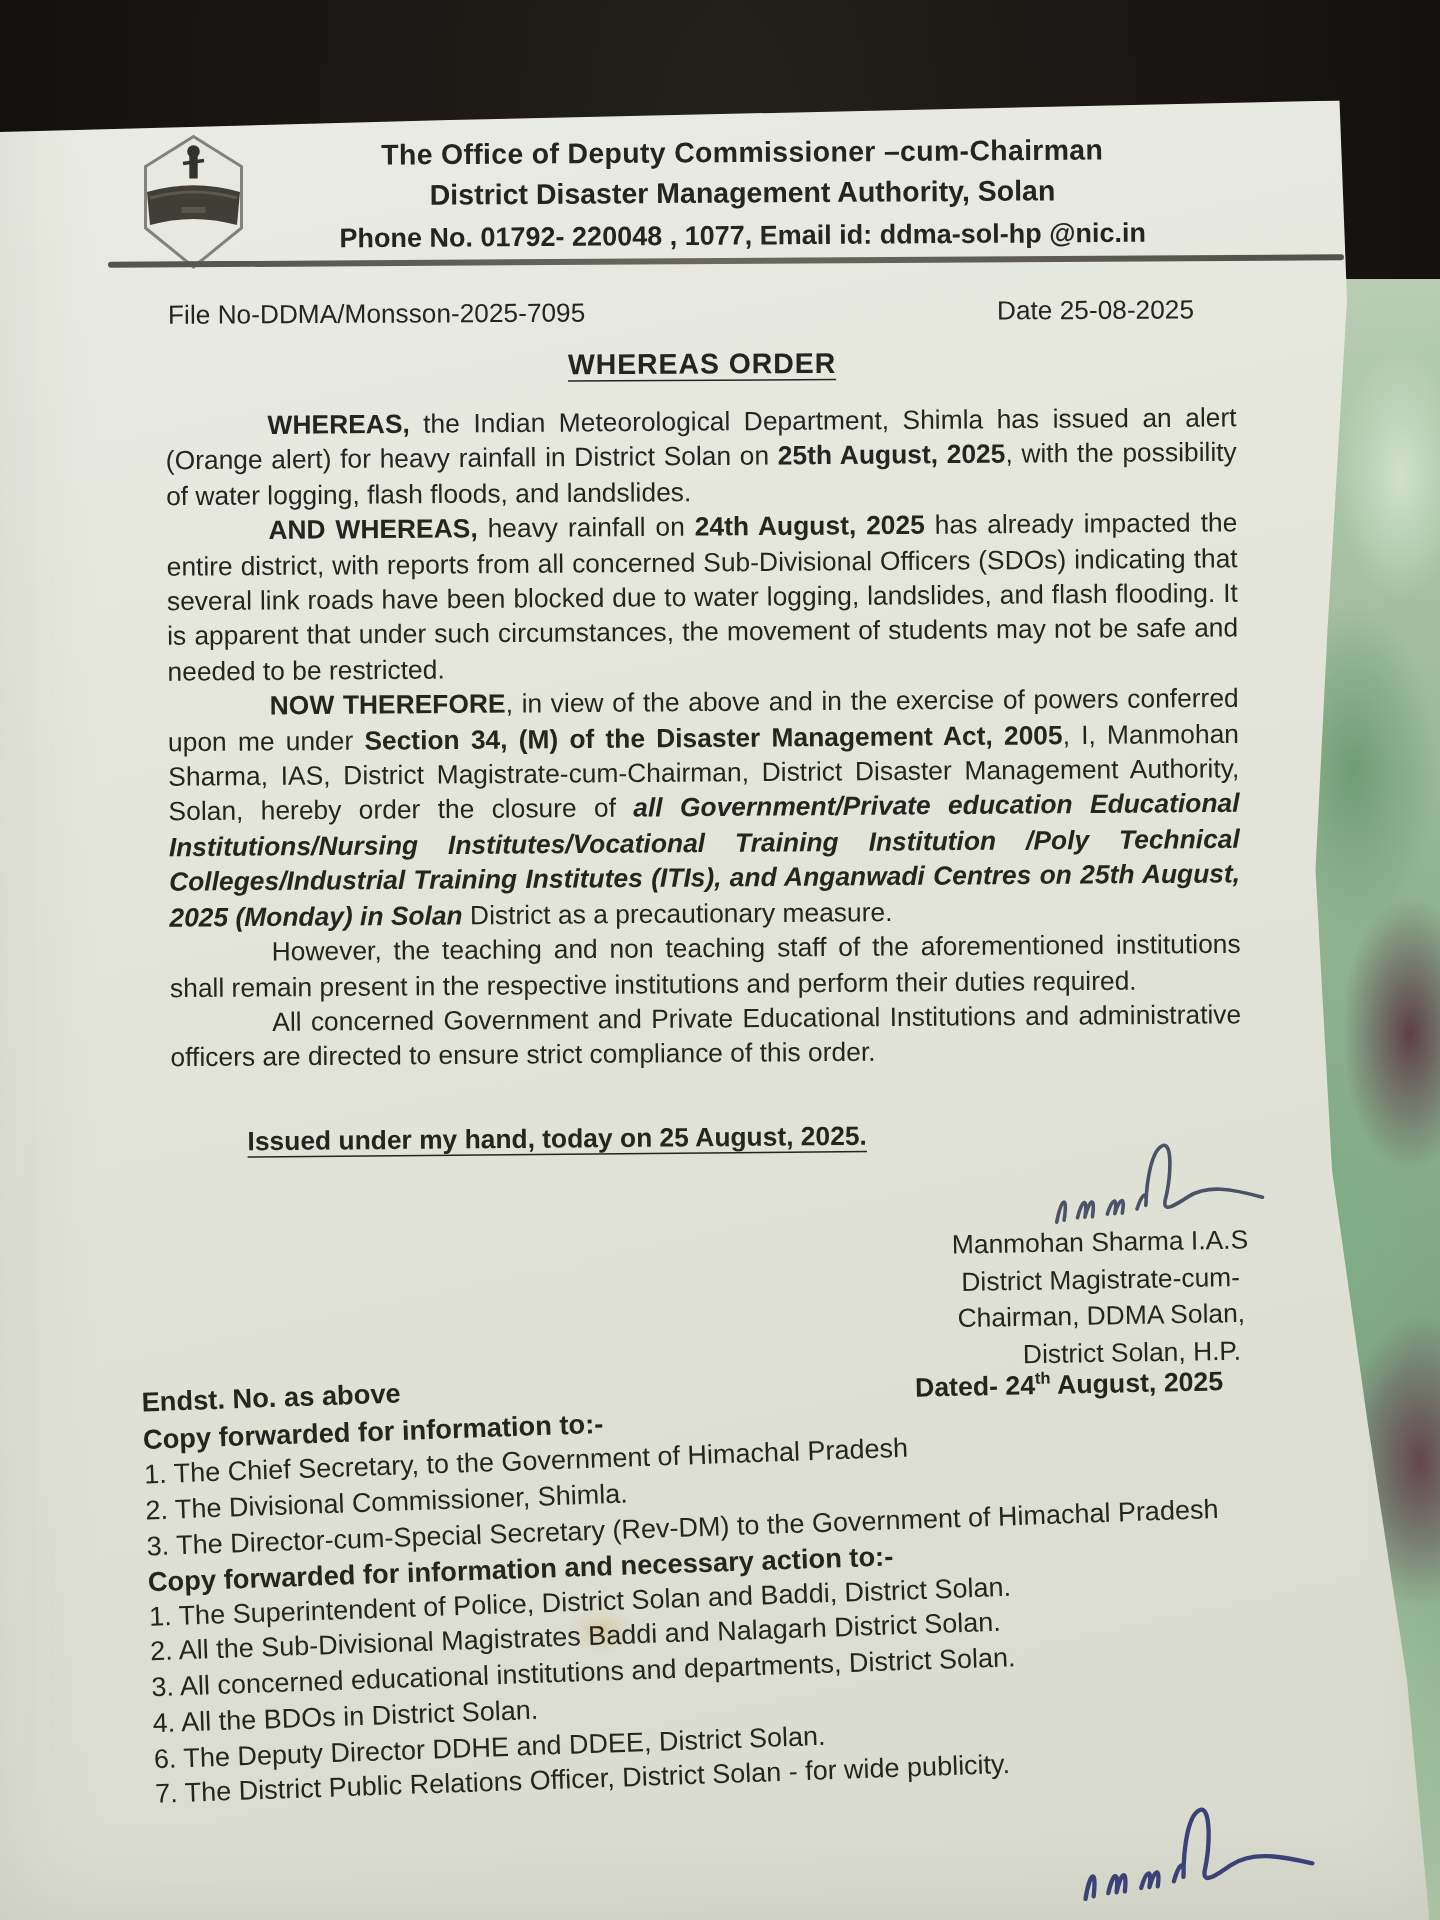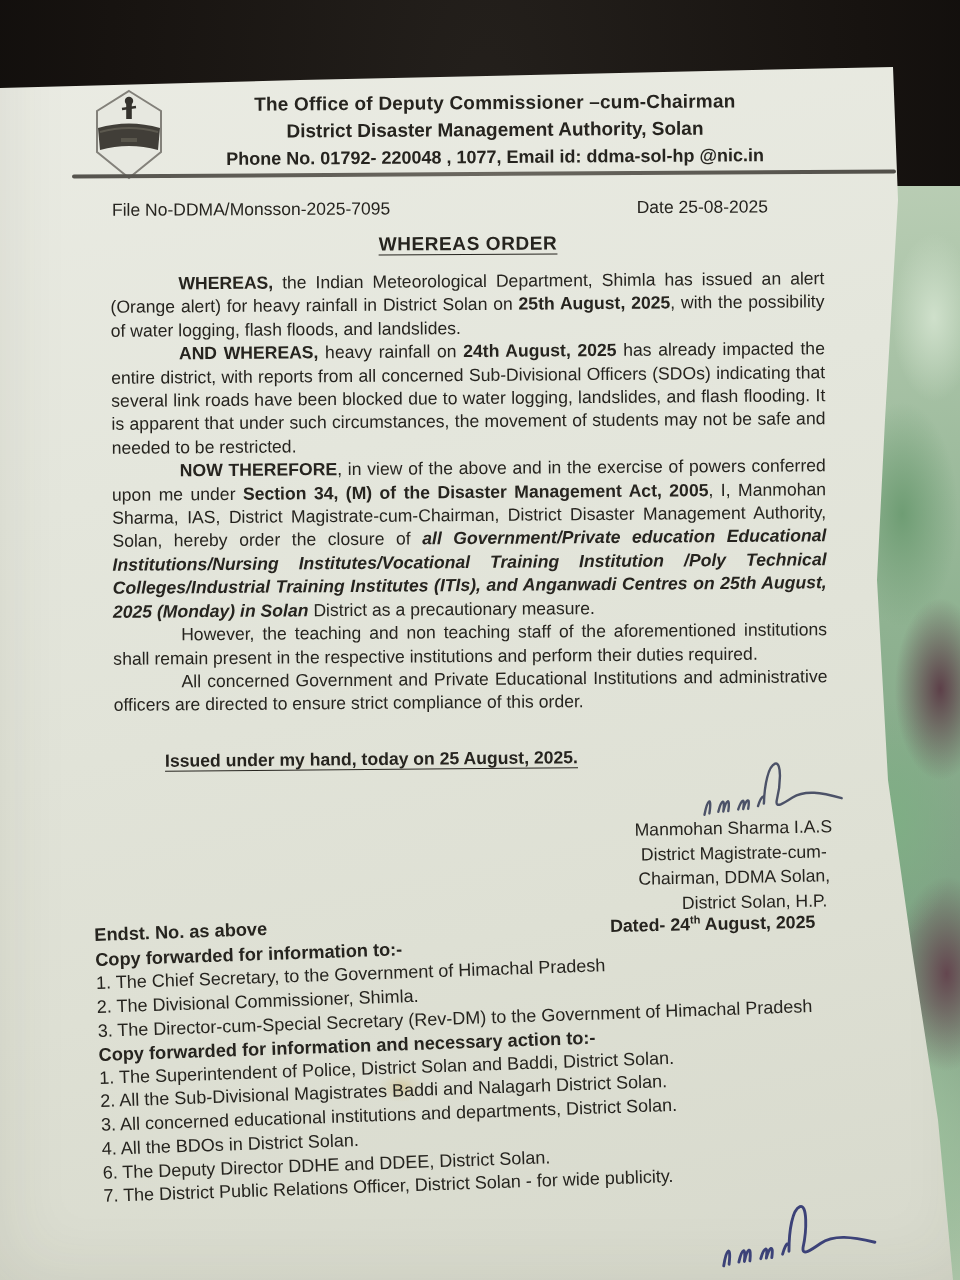--- a/index.html
+++ b/index.html
@@ -22,21 +22,21 @@
   .paper-stain{position:absolute;left:378px;top:1072px;width:46px;height:30px;border-radius:50%;
     background:radial-gradient(closest-side,#cdb878 0%,rgba(205,184,120,.35) 55%,rgba(205,184,120,0) 100%);opacity:.55;}
   .hdr{position:absolute;left:150px;top:92px;width:690px;text-align:center;transform:rotate(-.4deg);}
   .hdr .l1{font-size:19px;font-weight:bold;letter-spacing:.2px;}
   .hdr .l2{font-size:19px;font-weight:bold;margin-top:5px;}
   .hdr .l3{font-size:18px;font-weight:bold;margin-top:6px;}
   .emblem{position:absolute;left:88px;top:88px;}
   .rule{position:absolute;left:72px;top:172px;width:824px;height:4px;
     background:linear-gradient(90deg,#55534d,#6a675f 50%,#514f49);transform:rotate(-.35deg);border-radius:2px;}
   .meta{position:absolute;left:112px;top:198px;width:712px;display:flex;justify-content:space-between;font-size:17.5px;transform:rotate(-.3deg);}
-  .meta .date{margin-right:56px;}
+  .meta .date{margin-right:28px;}
   .doc-title{position:absolute;left:112px;top:233px;width:712px;text-align:center;font-size:19px;font-weight:bold;letter-spacing:.6px;transform:rotate(-.3deg);}
   .doc-title span{text-decoration:underline;text-underline-offset:4px;}
   .body-text{position:absolute;left:112px;top:270px;width:714px;font-size:17.6px;line-height:23.4px;text-align:justify;transform:rotate(-.45deg);}
   .body-text p{margin:0;text-indent:68px;}
   .b{font-weight:bold;}
   .bi{font-weight:bold;font-style:italic;}
   .issued{position:absolute;left:165px;top:749px;font-size:17.6px;font-weight:bold;transform:rotate(-.5deg);}
   .issued span{text-decoration:underline;text-underline-offset:4px;}
   .sig-top{position:absolute;left:693px;top:758px;transform:rotate(-4deg);}
   .sig-block{position:absolute;left:608px;top:816px;width:252px;text-align:center;font-size:17.6px;line-height:24.5px;transform:rotate(-1deg);}

